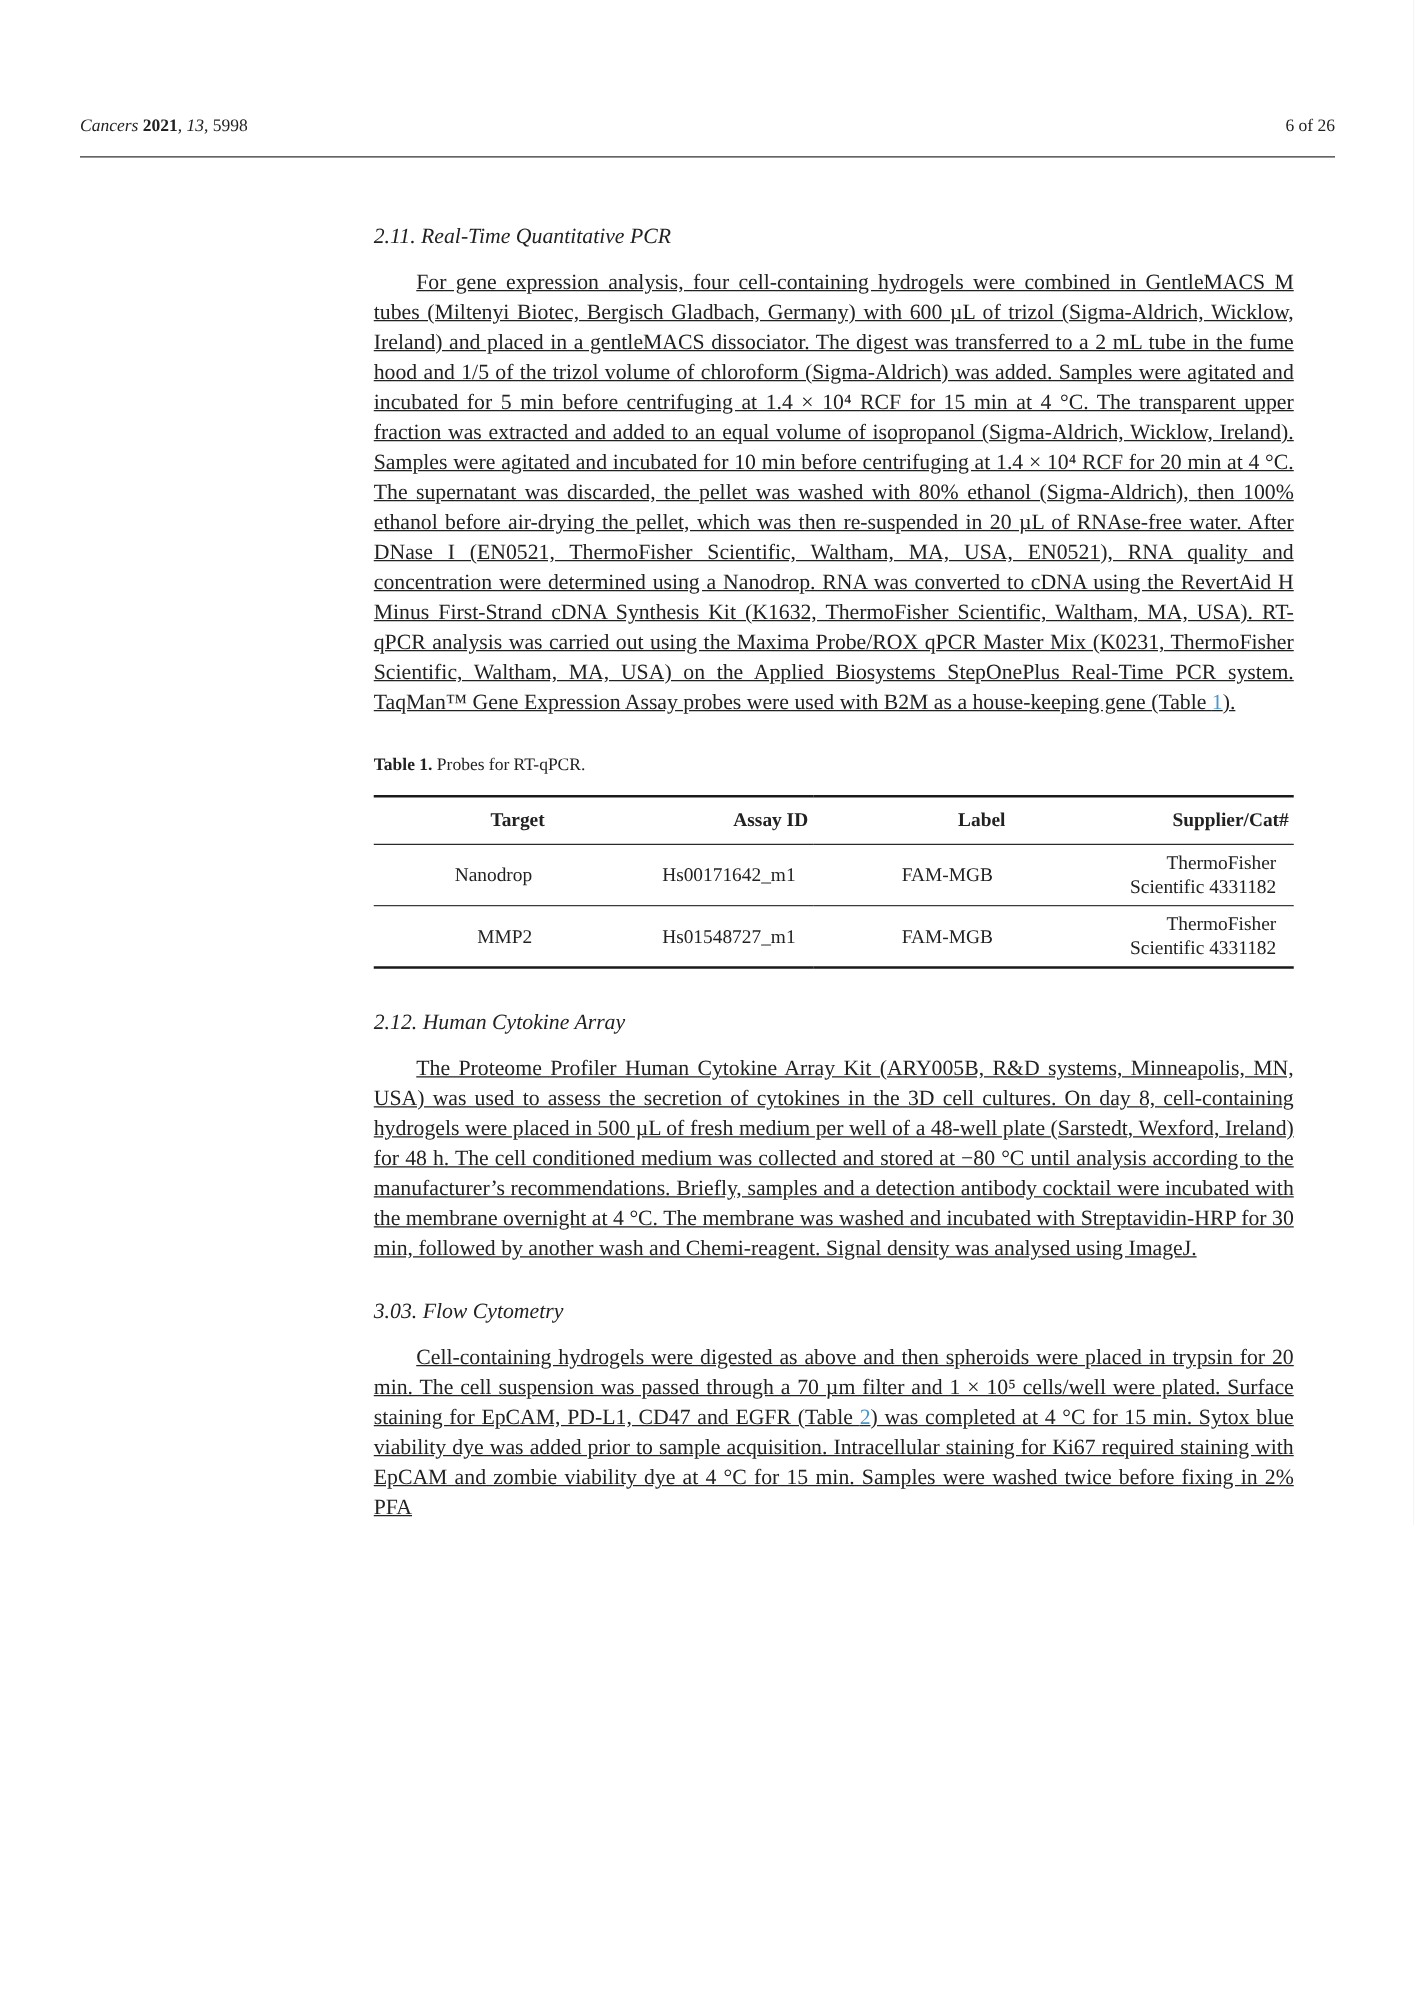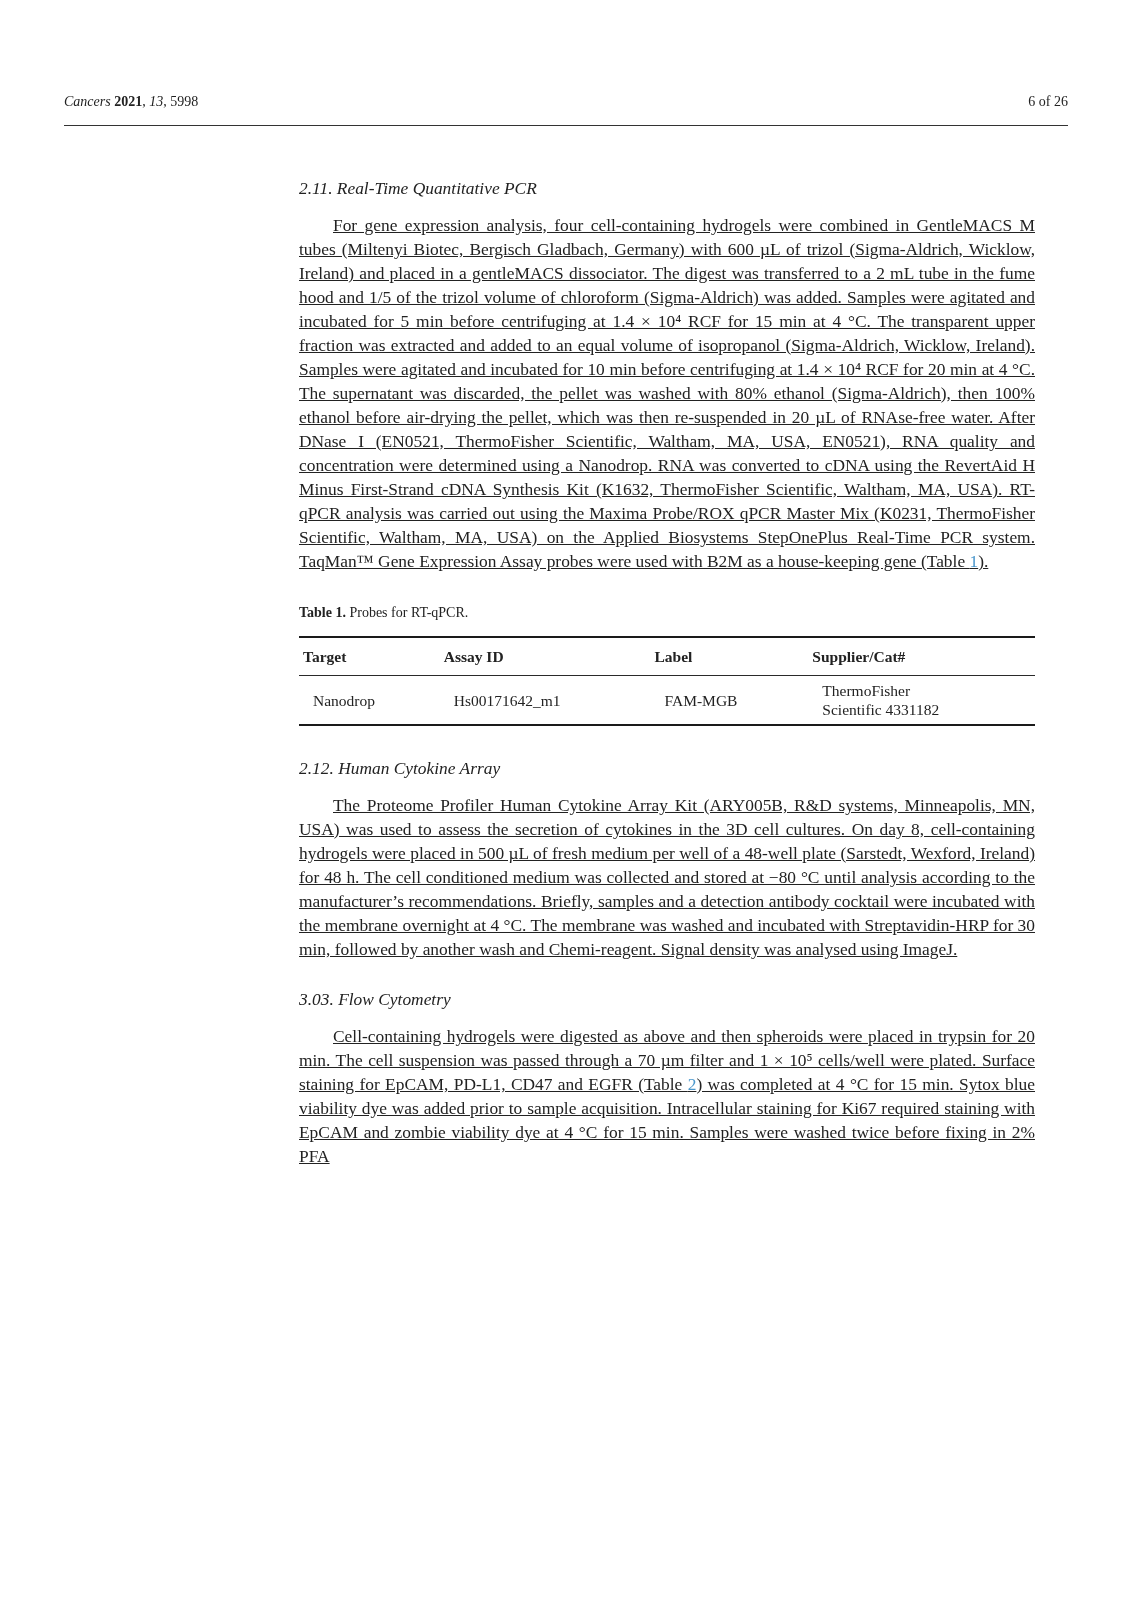--- a/index.html
+++ b/index.html
@@ -44,21 +44,21 @@
     margin:30px 0 13px 0;
     font-size:14px;line-height:20px;
     text-align:left;text-indent:0;
   }
   table.probes-table{
     width:100%;
     border-collapse:collapse;
     font-size:15.5px;line-height:19px;
     border-top:2.6px solid #1a1a1a;
     border-bottom:2.6px solid #1a1a1a;
-    text-align:left;
+    text-align:right;
   }
   table.probes-table th{
     font-weight:bold;
     padding:9px 4px;
     border-bottom:1.5px solid #2a2a2a;
   }
   table.probes-table td{
     padding:5px 14px;
     border-bottom:1.3px solid #3a3a3a;
     vertical-align:middle;
@@ -96,20 +96,27 @@
           </tr>
       </thead>
       <tbody>
           <tr>
             <td>Nanodrop</td>
             <td>Hs00171642_m1</td>
             <td>FAM-MGB</td>
             <td>ThermoFisher
 Scientific 4331182</td>
           </tr>
+          <tr>
+            <td>MMP2</td>
+            <td>Hs01548727_m1</td>
+            <td>FAM-MGB</td>
+            <td>ThermoFisher
+Scientific 4331182</td>
+          </tr>
         </tbody>
     </table>
 
     <h2 class="section-heading heading-mid">2.12. Human Cytokine Array</h2>
     <p class="body-para"><span>The Proteome Profiler Human Cytokine Array Kit (ARY005B, R&amp;D systems, Minneapolis, MN, USA) was used to assess the secretion of cytokines in the 3D cell cultures. On day 8, cell-containing hydrogels were placed in 500 µL of fresh medium per well of a 48-well plate (Sarstedt, Wexford, Ireland) for 48 h.  The cell conditioned medium was collected and stored at −80 °C until analysis according to the manufacturer’s recommendations. Briefly, samples and a detection antibody cocktail were incubated with the membrane overnight at 4 °C. The membrane was washed and incubated with Streptavidin-HRP for 30 min, followed by another wash and Chemi-reagent.  Signal density was analysed using ImageJ.</span></p>
 
     <h2 class="section-heading heading-mid2">3.03. Flow Cytometry</h2>
     <p class="body-para"><span>Cell-containing hydrogels were digested as above and then spheroids were placed in trypsin for 20 min.  The cell suspension was passed through a 70 µm filter and 1 × 10⁵ cells/well were plated.  Surface staining for EpCAM, PD-L1, CD47 and EGFR (Table </span><span class="seg-link" style="color: rgb(74, 151, 204);">2</span><span>) was completed at 4 °C for 15 min. Sytox blue viability dye was added prior to sample acquisition.  Intracellular staining for Ki67 required staining with EpCAM and zombie viability dye at 4 °C for 15 min. Samples were washed twice before fixing in 2% PFA</span></p>
 
   </main>

